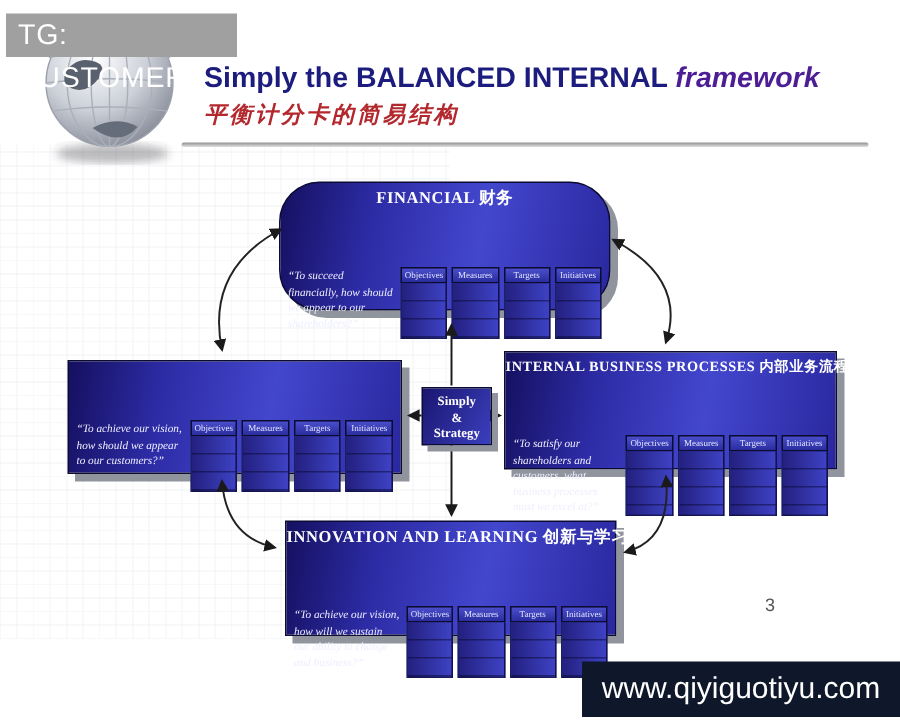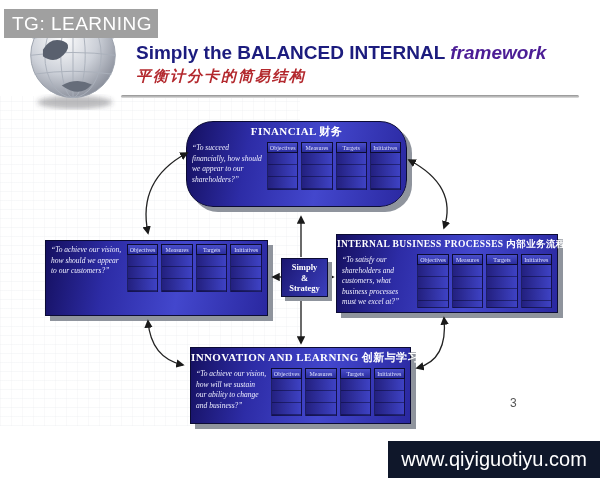--- a/index.html
+++ b/index.html
@@ -41,21 +41,21 @@
     background:linear-gradient(100deg,#151060 0%,#2d2ca6 28%,#4347cd 60%,#2a28a0 100%);
     border:1px solid #0b0b34;
     box-shadow:5px 5px 0 0 #8f949d;
     color:#fff;box-sizing:border-box;
   }
   .box-title{
     font-family:"Liberation Serif",serif;font-weight:bold;text-align:center;
     padding-top:2px;letter-spacing:.4px;white-space:nowrap;
   }
   .t11{font-size:11px;} .t10{font-size:9.5px;padding-top:3px;}
-  .box-content{display:flex;padding:2px 5px 4px 5px;gap:4px;}
+  .box-content{display:flex;padding:2px 5px 4px 5px;gap:4px;margin-top:36px;}
   .box-quote{
     flex:0 0 34%;font-family:"Liberation Serif",serif;font-style:italic;
     font-size:7.5px;line-height:1.4;color:#eef;padding-top:2px;
   }
   .bsc-table{flex:1;display:flex;gap:3px;padding-top:1px;}
   .col{flex:1;display:flex;flex-direction:column;}
   .col-head{
     font-family:"Liberation Serif",serif;font-size:6px;text-align:center;color:#dfe3ff;
     background:linear-gradient(180deg,#4a4ecb,#2a2d9e);
     border:1px solid #0c0c30;padding:1.5px 0;white-space:nowrap;overflow:hidden;
@@ -109,21 +109,21 @@
     <ellipse cx="50" cy="48" rx="13" ry="45" fill="none" stroke="#aab0bb" stroke-width="1"></ellipse>
     <line x1="50" y1="3" x2="50" y2="93" stroke="#aab0bb" stroke-width="1"></line>
     <path d="M7 30 Q50 20 93 30" fill="none" stroke="#aab0bb" stroke-width="1"></path>
     <path d="M5 48 Q50 42 95 48" fill="none" stroke="#aab0bb" stroke-width="1"></path>
     <path d="M9 68 Q50 62 91 68" fill="none" stroke="#aab0bb" stroke-width="1"></path>
     <path d="M18 42 q8 -14 22 -9 q8 3 3 11 q-11 15 -25 5 z" fill="#59606e"></path>
     <path d="M38 80 q16 -9 32 -1 q-13 15 -32 1 z" fill="#666d7a"></path>
   </svg>
 </div>
 
-<div class="tg-banner">TG: LEARNING</div>
+<div class="tg-banner">TG: CUSTOMER</div>
 
 <div class="title-wrap">
   <div class="title-line"><span>Simply the BALANCED INTERNAL </span><span class="title-accent">framework</span></div>
   <div class="subtitle">平衡计分卡的简易结构</div>
 </div>
 <div class="header-rule"></div>
 
 <svg class="arrows">
   <defs>
     <marker id="ah" viewBox="0 0 10 10" refX="8" refY="5" markerWidth="6.5" markerHeight="6.5" orient="auto-start-reverse">

